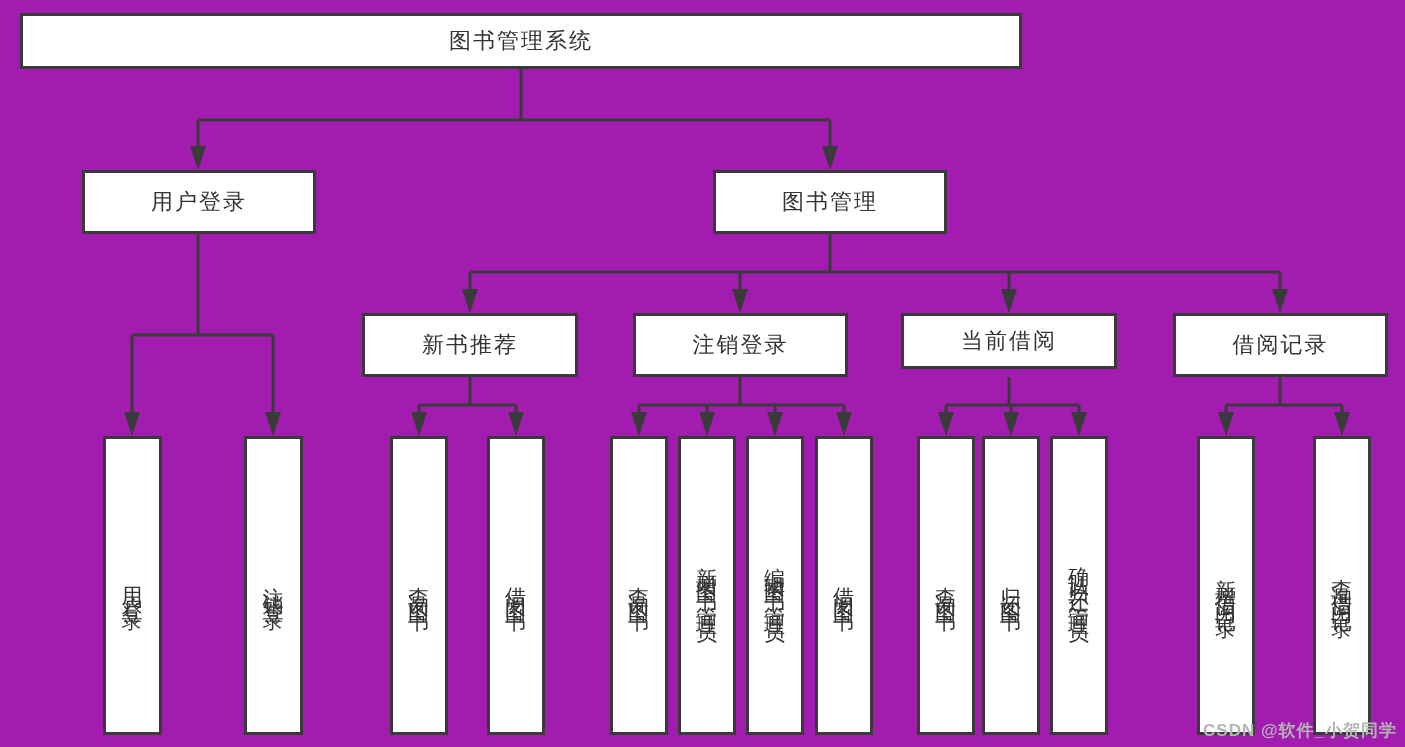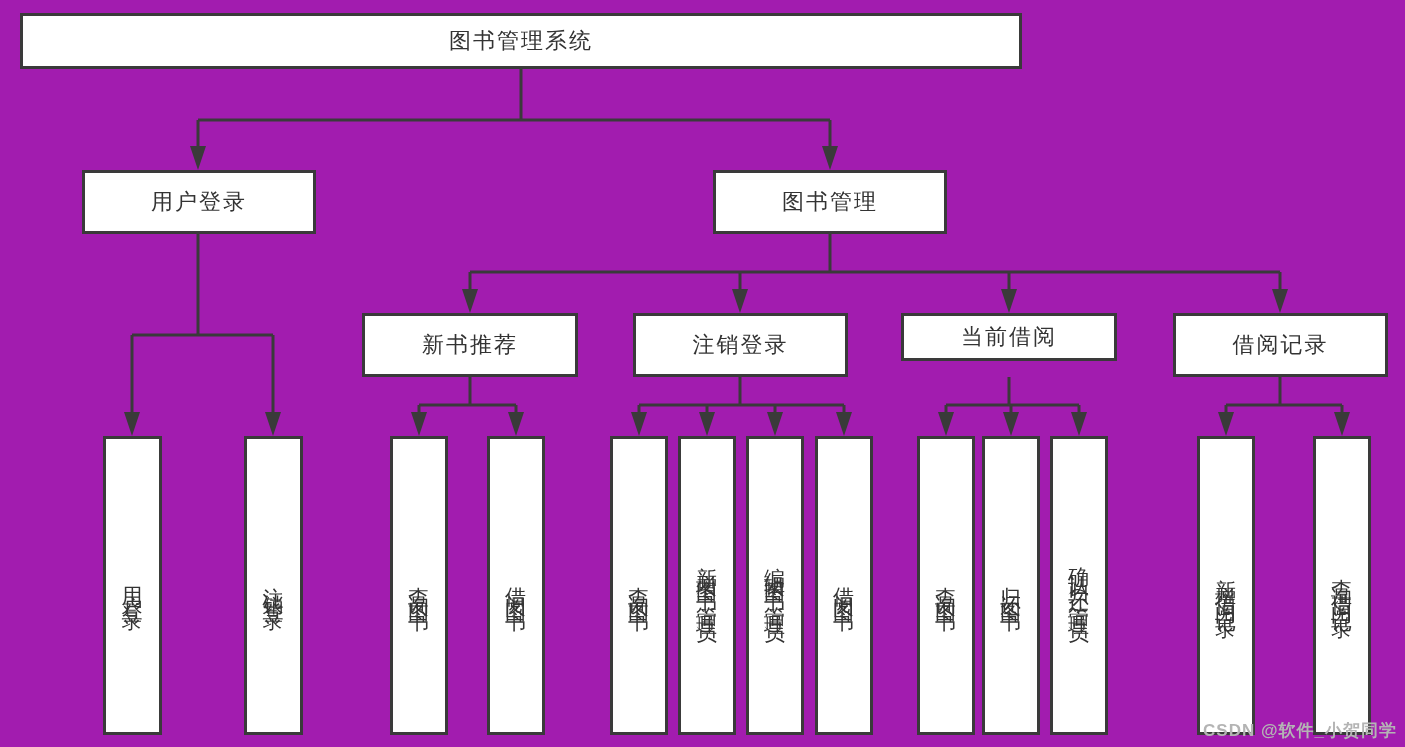--- a/index.html
+++ b/index.html
@@ -128,21 +128,21 @@
   <div class="box hbox" style="left:713px;top:170px;width:234px;height:64px">
     <span class="lbl">图书管理</span>
   </div>
 
   <div class="box hbox" style="left:362px;top:313px;width:216px;height:64px">
     <span class="lbl">新书推荐</span>
   </div>
   <div class="box hbox" style="left:633px;top:313px;width:215px;height:64px">
     <span class="lbl">注销登录</span>
   </div>
-  <div class="box hbox" style="left:901px;top:313px;width:216px;height:48px">
+  <div class="box hbox" style="left:901px;top:313px;width:216px;height:56px">
     <span class="lbl">当前借阅</span>
   </div>
   <div class="box hbox" style="left:1173px;top:313px;width:215px;height:64px">
     <span class="lbl">借阅记录</span>
   </div>
 
   <div class="box vbox" style="left:103px;top:436px;width:59px;height:299px">
     <span class="lbl">用户登录</span>
   </div>
   <div class="box vbox" style="left:244px;top:436px;width:59px;height:299px">

